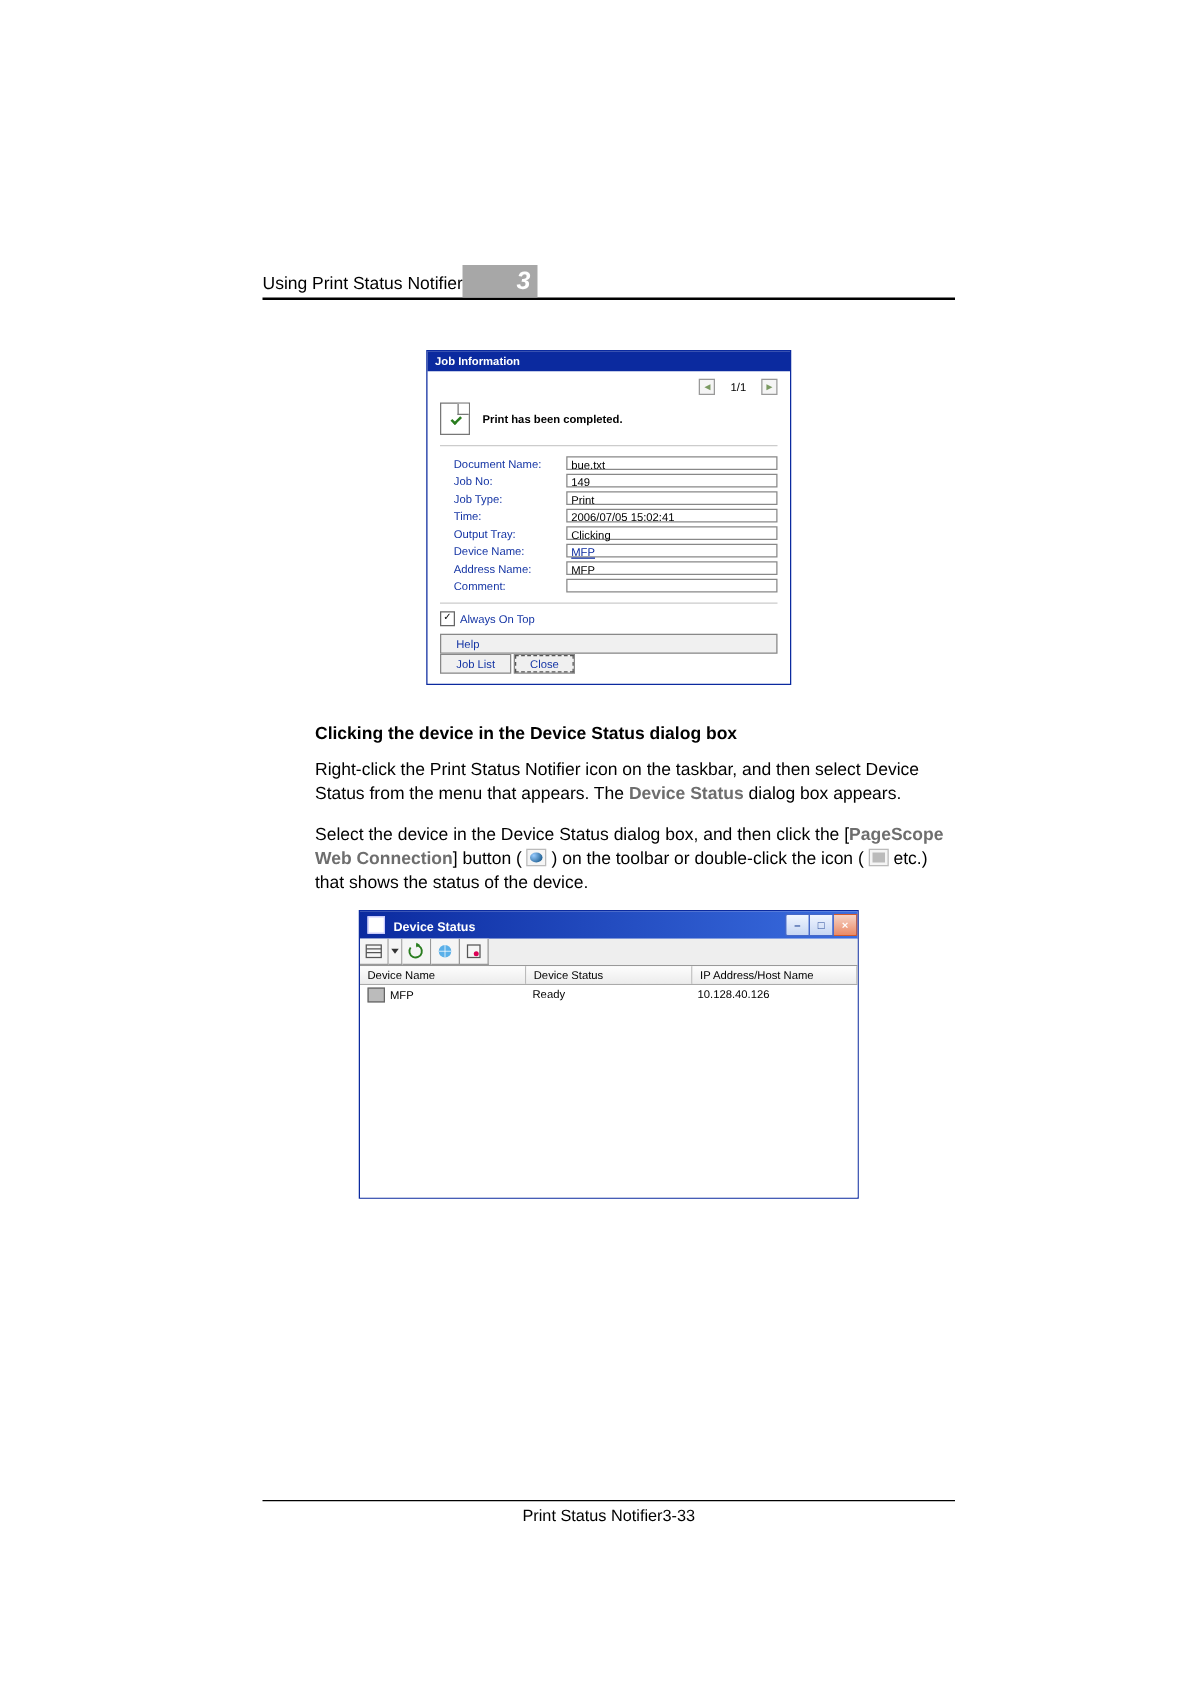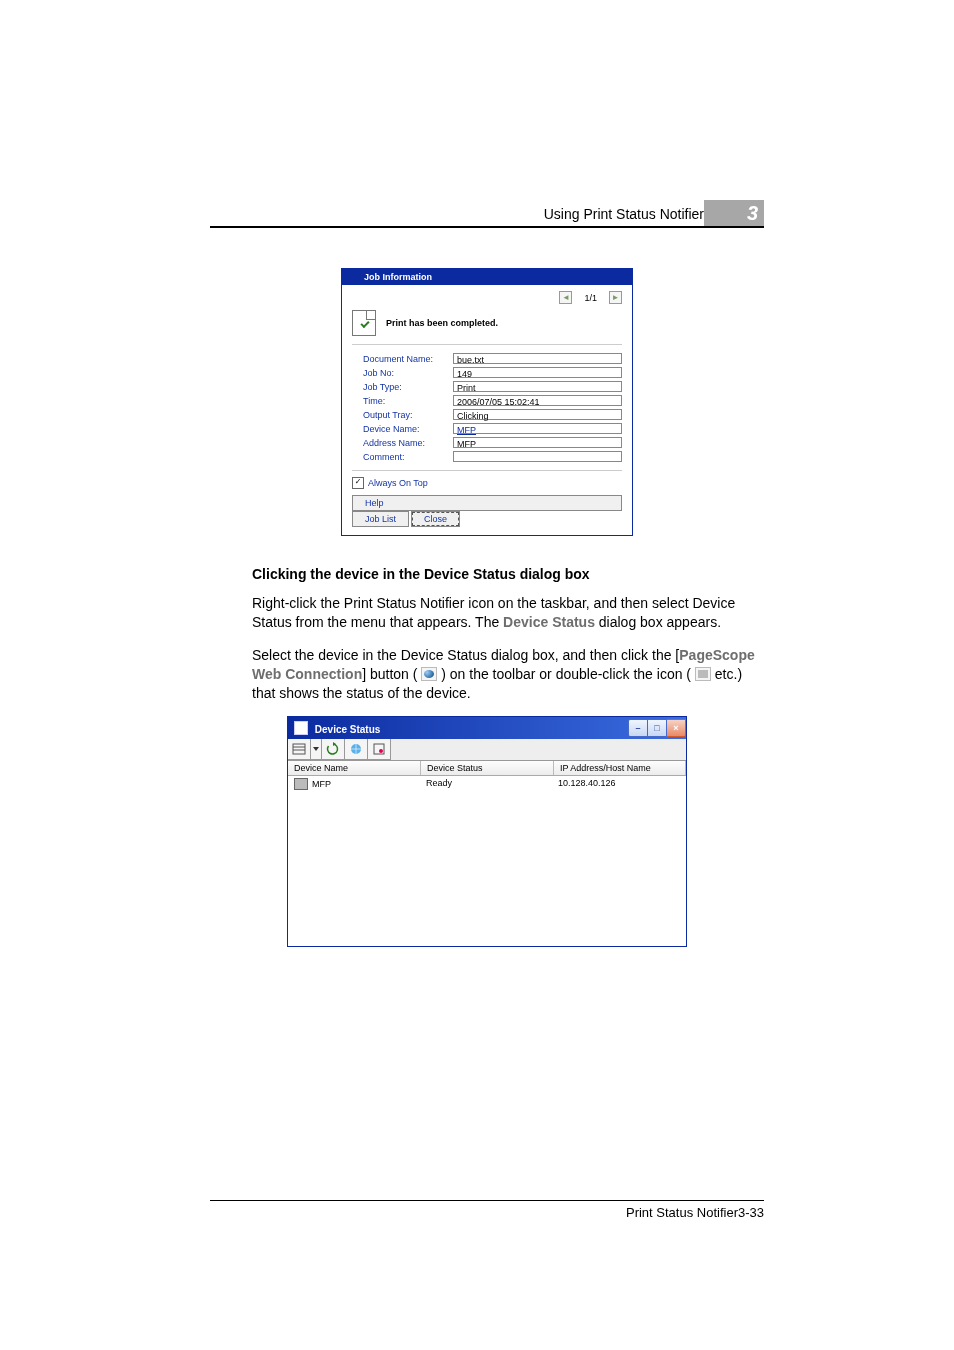--- a/index.html
+++ b/index.html
@@ -12,22 +12,23 @@
   }
   .page {
     width: 954px;
     height: 1350px;
     position: relative;
     box-sizing: border-box;
     padding: 200px 190px 0 210px;
   }
   .header {
     display: flex;
-    justify-content: flex-end;
+    justify-content: flex-start;
     align-items: flex-end;
+    margin-top: 12px;
   }
   .header-title {
     font-size: 14px;
     color: #000;
     padding-bottom: 4px;
   }
   .chapter-box {
     width: 60px;
     height: 26px;
     background: #a7a7a7;
@@ -52,21 +53,21 @@
     margin: 0 auto 30px auto;
     border: 1px solid #0b2a9f;
     font-size: 9px;
     background: #fff;
   }
   .jobinfo-title {
     background: #0b2a9f;
     color: #fff;
     font-size: 9px;
     font-weight: bold;
-    padding: 3px 22px;
+    padding: 3px 6px;
   }
   .jobinfo-body {
     padding: 6px 10px 8px 10px;
   }
   .stepper-row {
     display: flex;
     justify-content: flex-end;
     align-items: center;
     gap: 12px;
     margin-bottom: 6px;
@@ -335,21 +336,21 @@
     left: 210px;
     right: 190px;
   }
   .footer-rule {
     border: none;
     border-top: 1.5px solid #000;
     margin-bottom: 4px;
   }
   .footer-row {
     display: flex;
-    justify-content: flex-end;
+    justify-content: center;
     font-size: 13px;
   }
 </style>
 </head>
 <body>
 
 <div class="page">
 
   <div class="header">
     <div class="header-title">Using Print Status Notifier</div>

